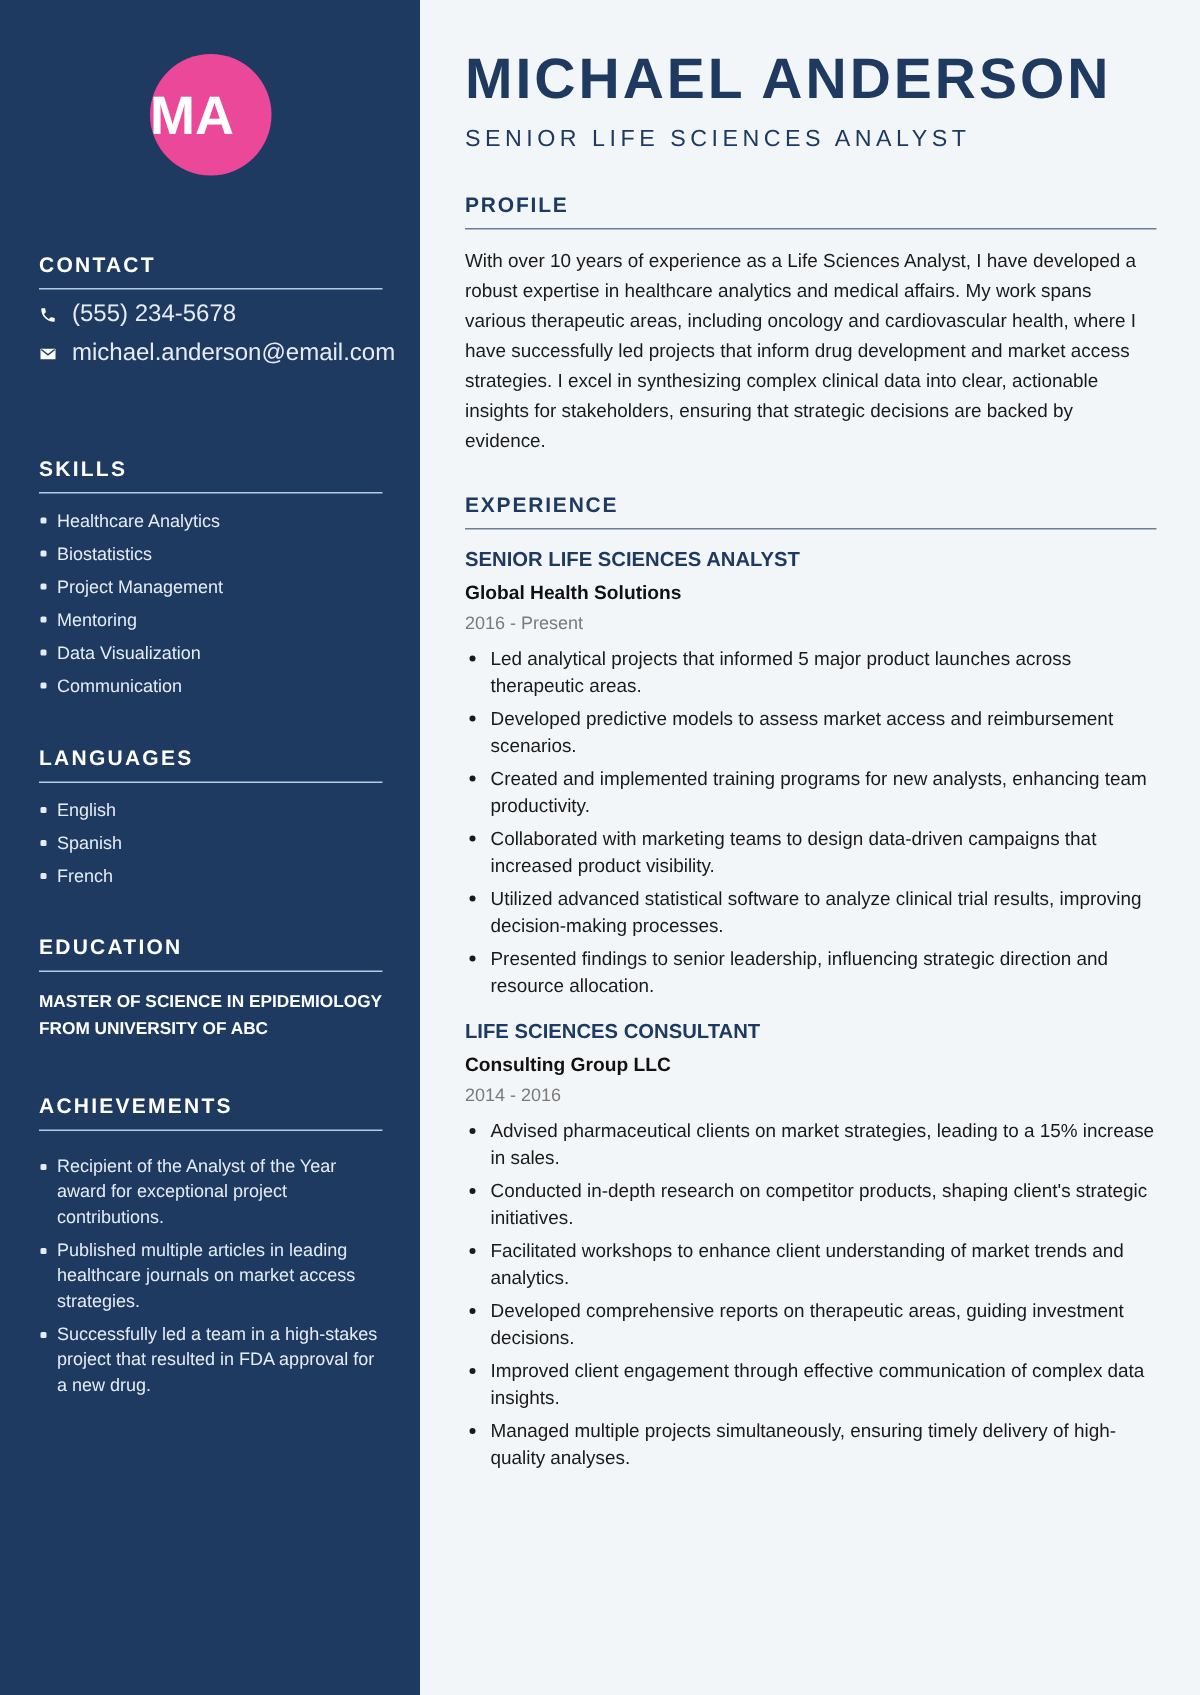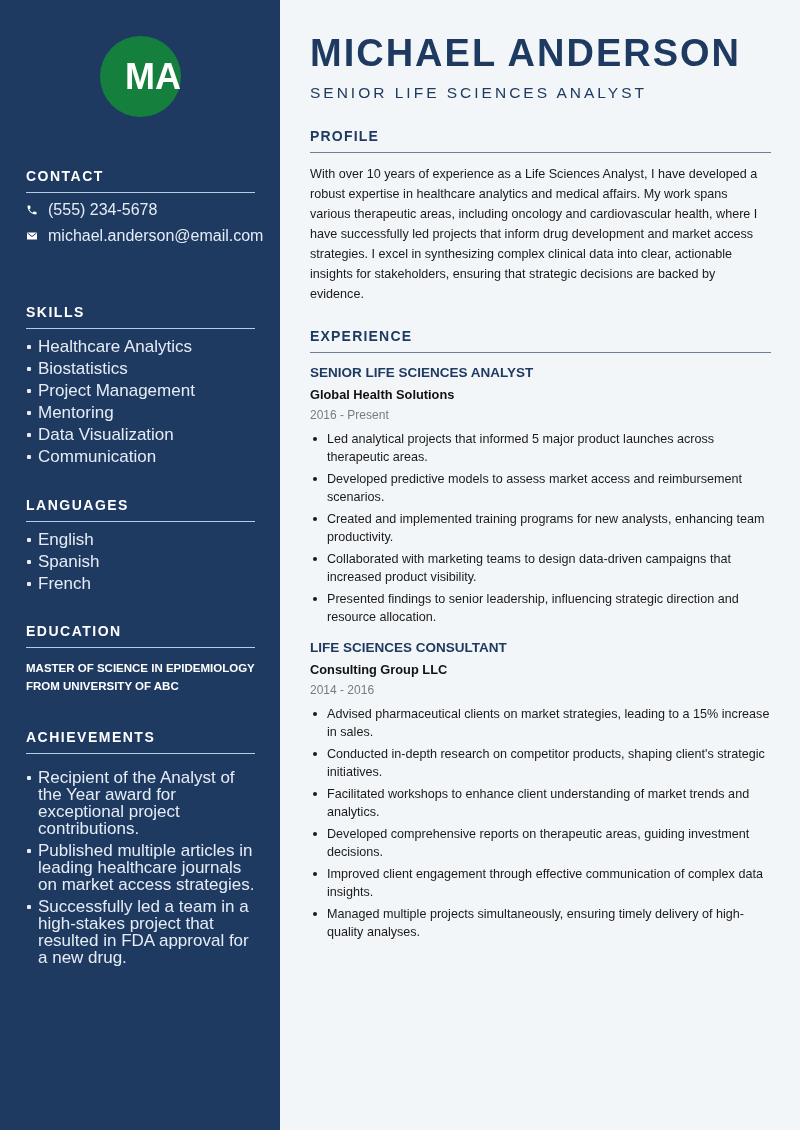--- a/index.html
+++ b/index.html
@@ -1,28 +1,28 @@
 <!DOCTYPE html>
 <html><head>
 <meta charset="utf-8">
 <style>
   * { margin: 0; padding: 0; box-sizing: border-box; }
   html, body { width: 800px; height: 1130px; overflow: hidden; }
   body { font-family: "Liberation Sans", sans-serif; background: #f3f6f9; position: relative; }
 
   .sidebar { position: absolute; left: 0; top: 0; width: 280px; height: 1130px; background: #1e3a61; color: #ffffff; }
-  .avatar { position: absolute; left: 100px; top: 36px; width: 81px; height: 81px; border-radius: 50%; background: #15803d; display: flex; align-items: center; justify-content: flex-end; color: #fff; font-weight: bold; font-size: 36px; letter-spacing: 0px; }
+  .avatar { position: absolute; left: 100px; top: 36px; width: 81px; height: 81px; border-radius: 50%; background: #ec4899; display: flex; align-items: center; justify-content: flex-start; color: #fff; font-weight: bold; font-size: 36px; letter-spacing: 0px; }
 
   .side-section { position: absolute; left: 26px; width: 229px; }
   .side-title { font-size: 14px; font-weight: bold; letter-spacing: 1.5px; color: #ffffff; padding-bottom: 8px; border-bottom: 1.5px solid #b8cbe6; }
   .contact-list { list-style: none; margin-top: 4px; }
   .contact-item { display: flex; align-items: center; height: 26px; font-size: 16px; color: #e6ecf5; }
   .contact-item .ico { width: 12px; height: 12px; margin-right: 10px; display: inline-flex; align-items: center; justify-content: center; }
   .bullet-list { list-style: none; margin-top: 7px; }
-  .bullet-list li { position: relative; padding-left: 12px; font-size: 17px; color: #e6ecf5; line-height: 22px; }
+  .bullet-list li { position: relative; padding-left: 12px; font-size: 12px; color: #e6ecf5; line-height: 22px; }
   .bullet-list li::before { content: ""; position: absolute; left: 1px; top: 9px; width: 4px; height: 4px; background: #e6ecf5; border-radius: 1px; }
   .ach-list li { line-height: 17px; margin-bottom: 5px; }
   .ach-list li::before { top: 7px; }
   .edu-text { margin-top: 12px; font-size: 11.5px; font-weight: bold; line-height: 17.5px; color: #ffffff; }
 
   .main { position: absolute; left: 310px; top: 0; width: 461px; }
   .name { position: absolute; top: 32px; left: 0; font-size: 38px; font-weight: bold; color: #1e3a61; letter-spacing: 2px; white-space: nowrap; }
   .subtitle { position: absolute; top: 84px; left: 0; font-size: 15.5px; color: #1e3a61; letter-spacing: 3px; white-space: nowrap; }
   .main-section { position: absolute; left: 0; width: 461px; }
   .main-title { font-size: 14px; font-weight: bold; letter-spacing: 1.2px; color: #1e3a61; padding-bottom: 8px; border-bottom: 1.5px solid #6c7f95; }
@@ -115,20 +115,21 @@
 
     <div>
       <div class="job-title">SENIOR LIFE SCIENCES ANALYST</div>
       <div class="company">Global Health Solutions</div>
       <div class="dates">2016 - Present</div>
       <ul class="job-bullets">
         <li>Led analytical projects that informed 5 major product launches across therapeutic areas.</li>
         <li>Developed predictive models to assess market access and reimbursement scenarios.</li>
         <li>Created and implemented training programs for new analysts, enhancing team productivity.</li>
         <li>Collaborated with marketing teams to design data-driven campaigns that increased product visibility.</li>
+        <li>Utilized advanced statistical software to analyze clinical trial results, improving decision-making processes.</li>
         <li>Presented findings to senior leadership, influencing strategic direction and resource allocation.</li>
       </ul>
     </div>
 
     <div style="margin-top:14px;">
       <div class="job-title" style="margin-top:0;">LIFE SCIENCES CONSULTANT</div>
       <div class="company">Consulting Group LLC</div>
       <div class="dates">2014 - 2016</div>
       <ul class="job-bullets">
         <li>Advised pharmaceutical clients on market strategies, leading to a 15% increase in sales.</li>

